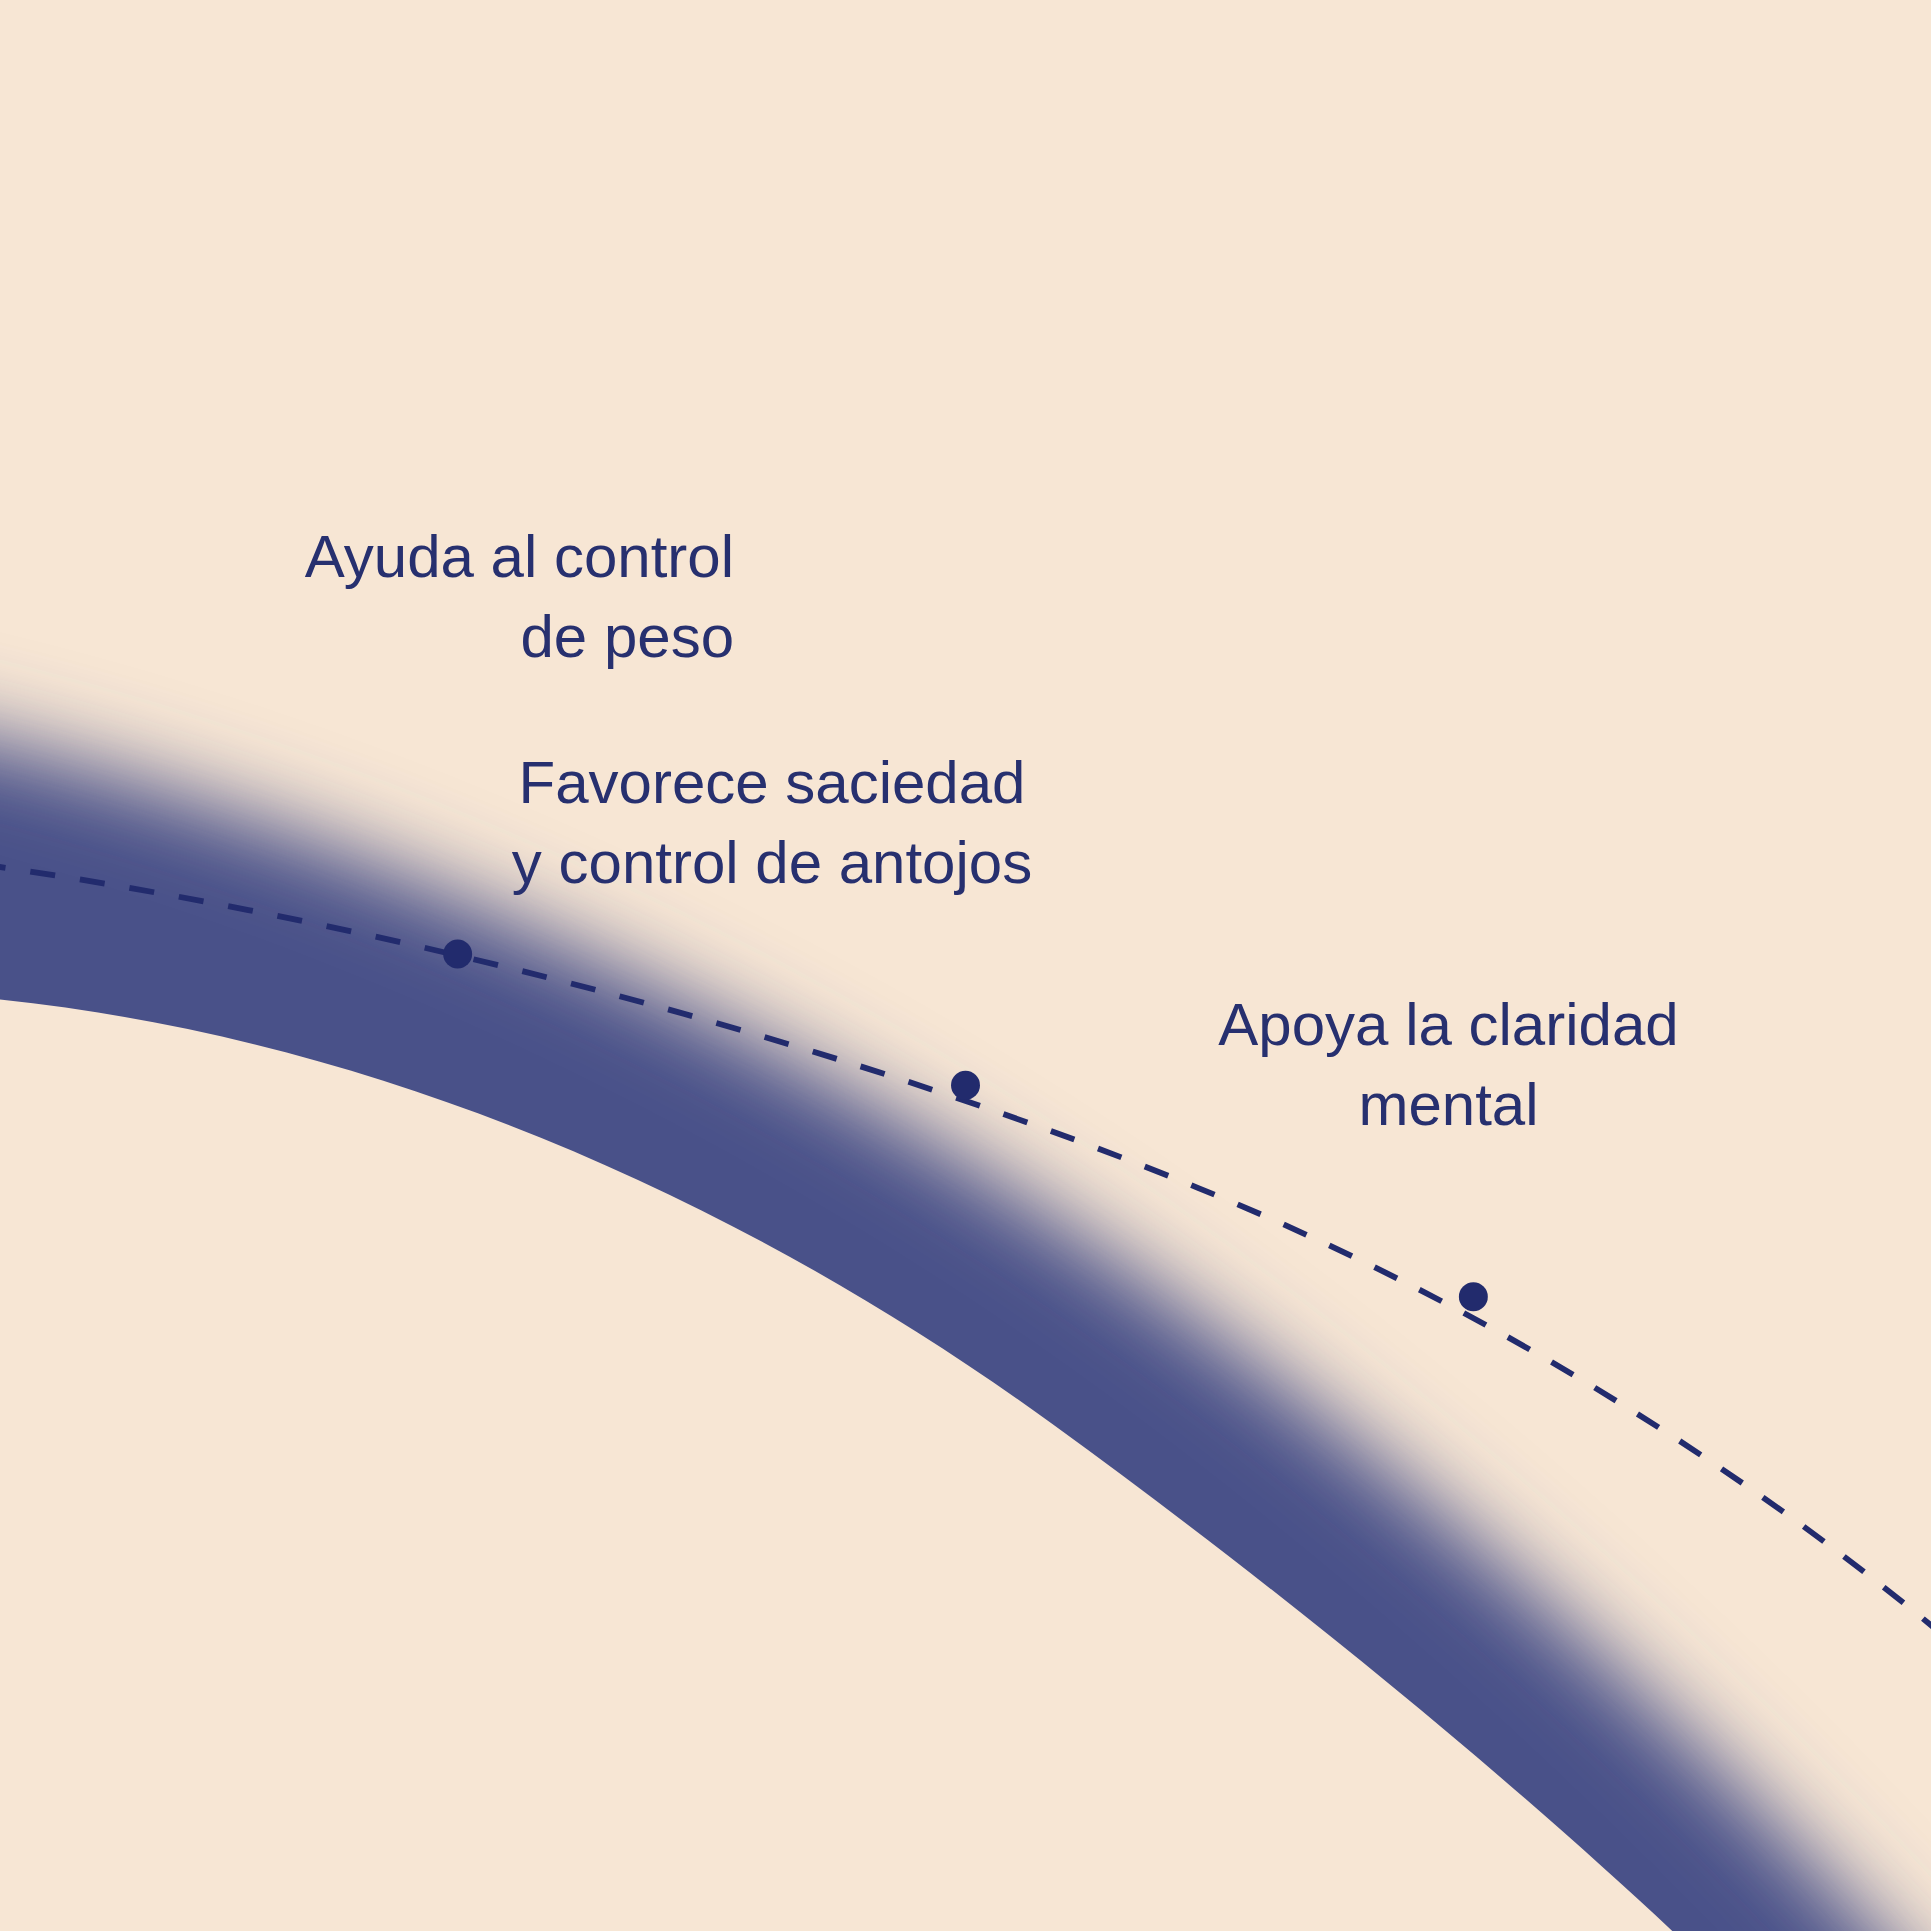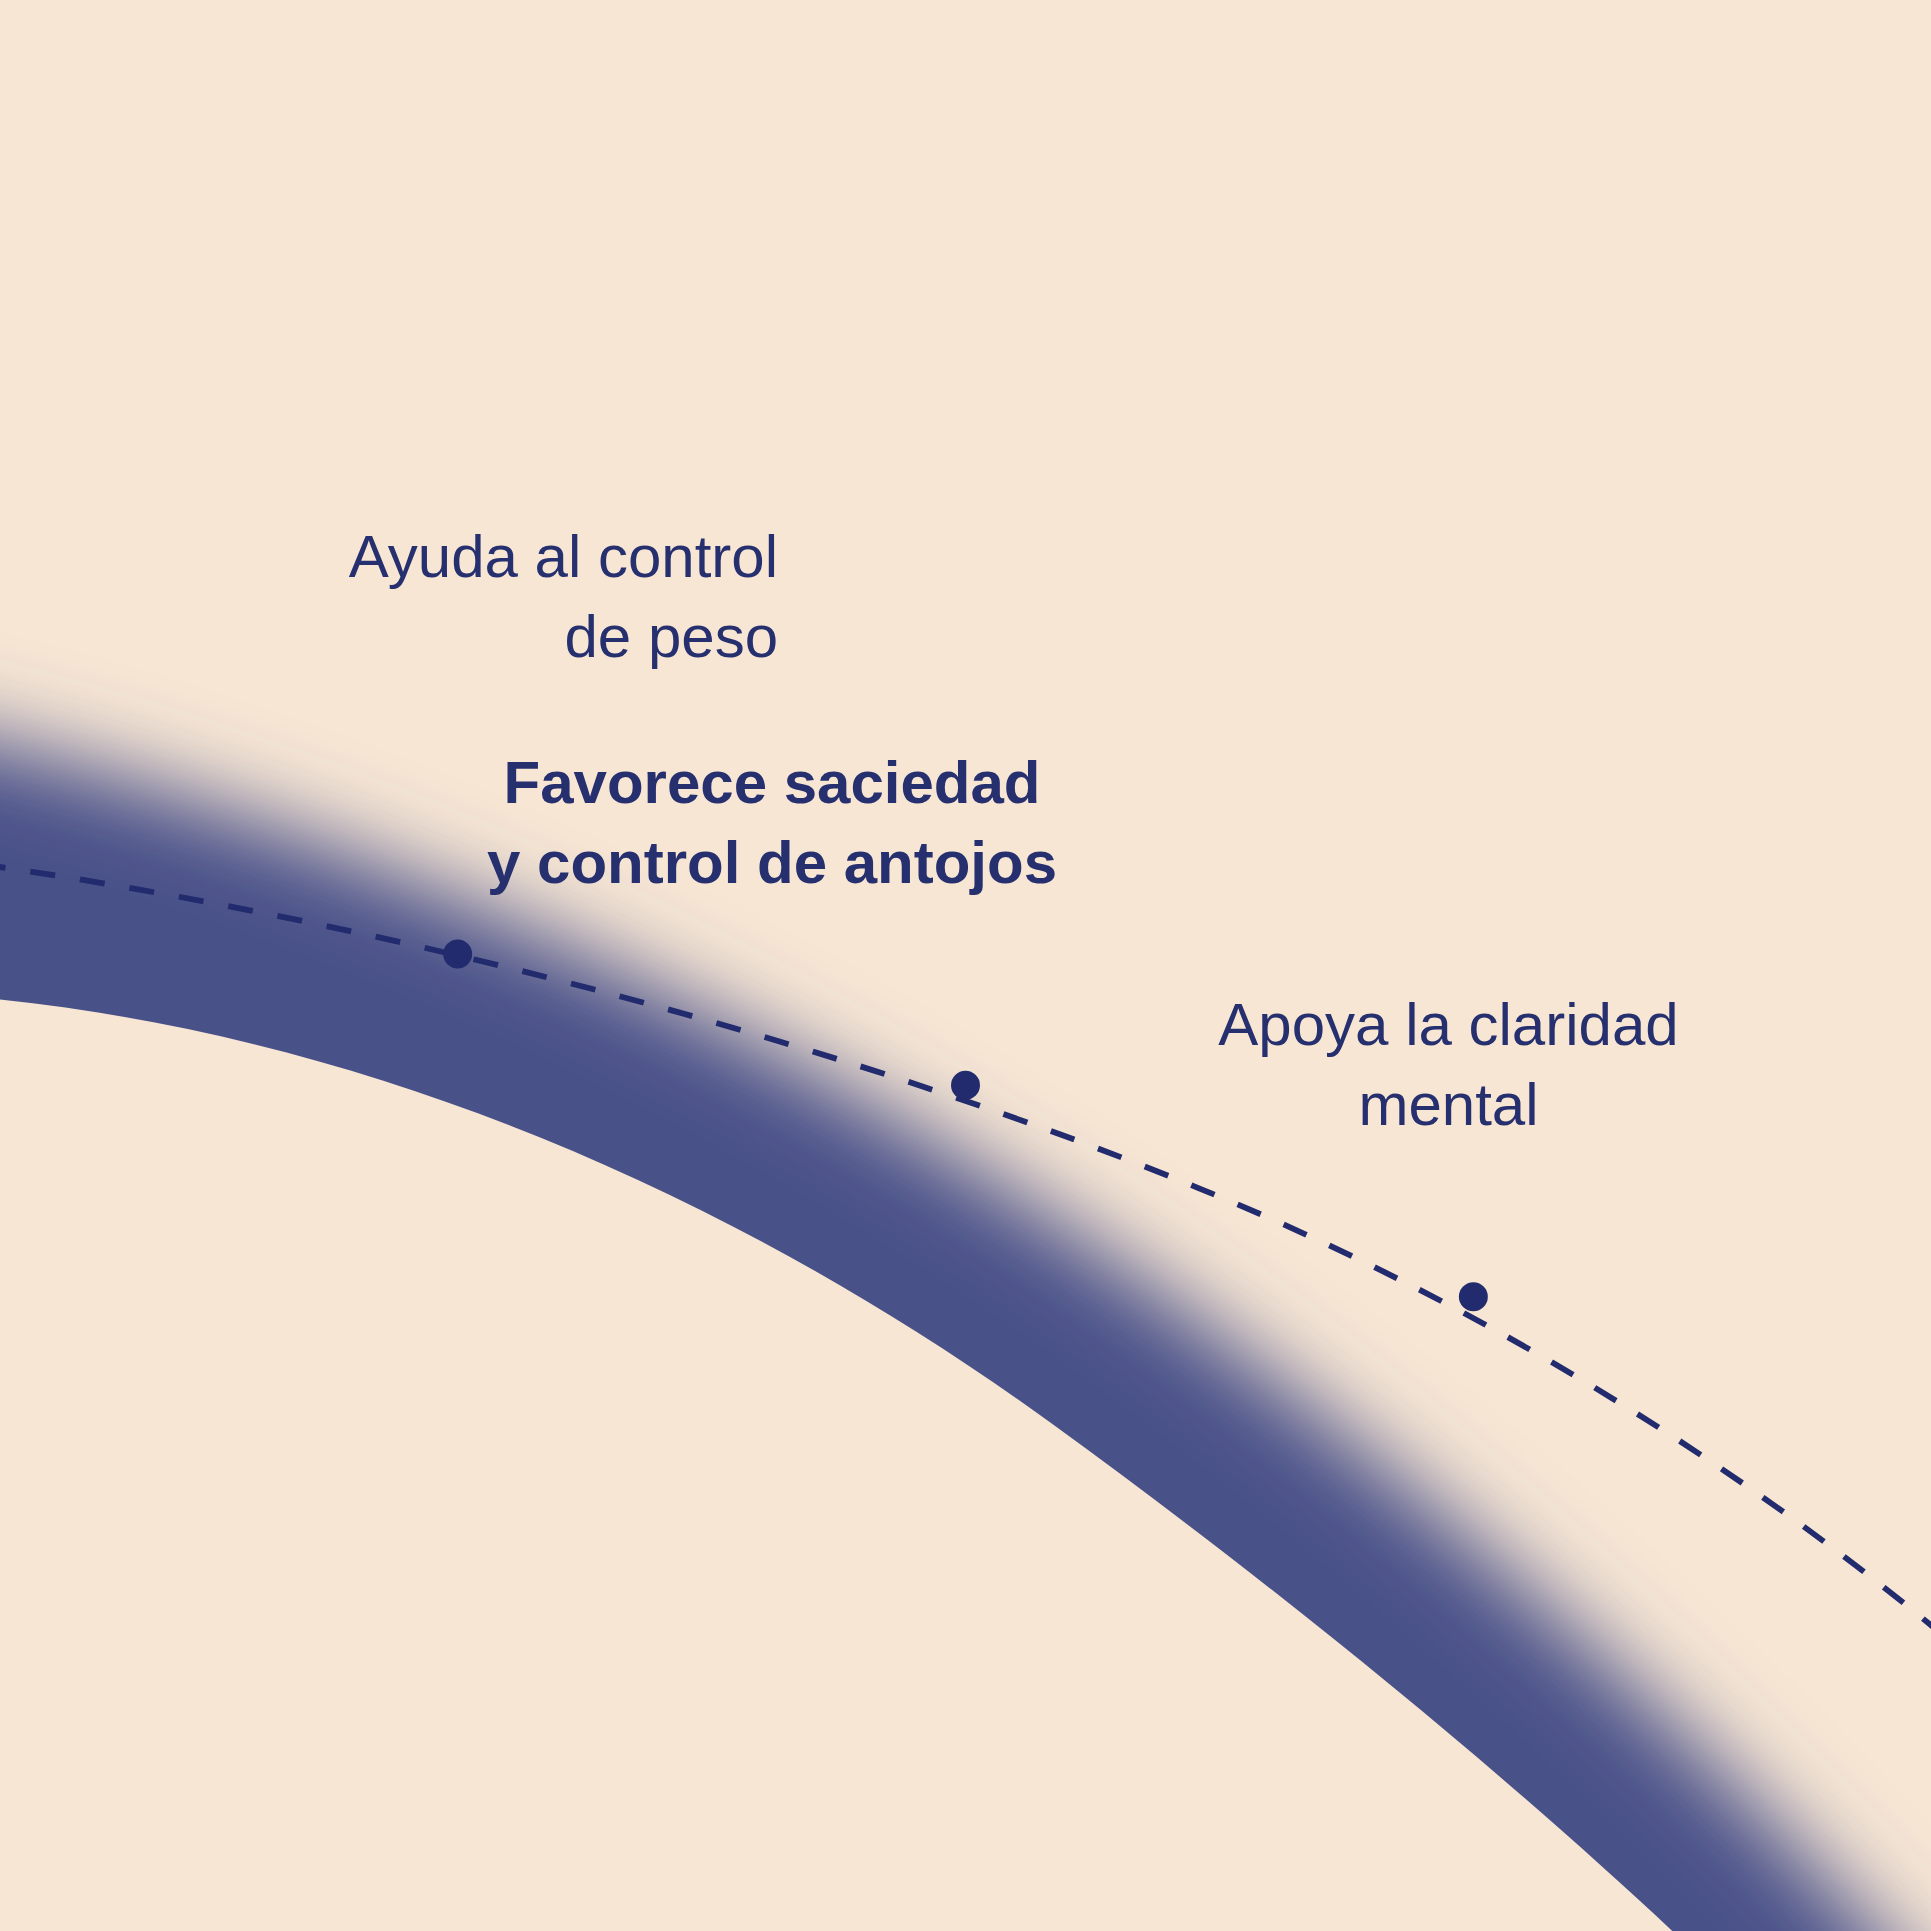--- a/index.html
+++ b/index.html
@@ -53,28 +53,26 @@
     font-size: 60px;
     font-weight: 400;
     line-height: 1.33;
     white-space: pre-line;
   }
   #benefit-0 {
     left: 0px;
     top: 517px;
     width: 734px;
     text-align: right;
-    padding-left: 44px;
   }
   #benefit-1 {
     left: 415px;
     top: 743px;
     width: 714px;
     text-align: center;
-    font-weight: bold;
   }
   #benefit-2 {
     left: 1130px;
     top: 985px;
     width: 637px;
     text-align: center;
   }
 </style>
 </head>
 <body>

